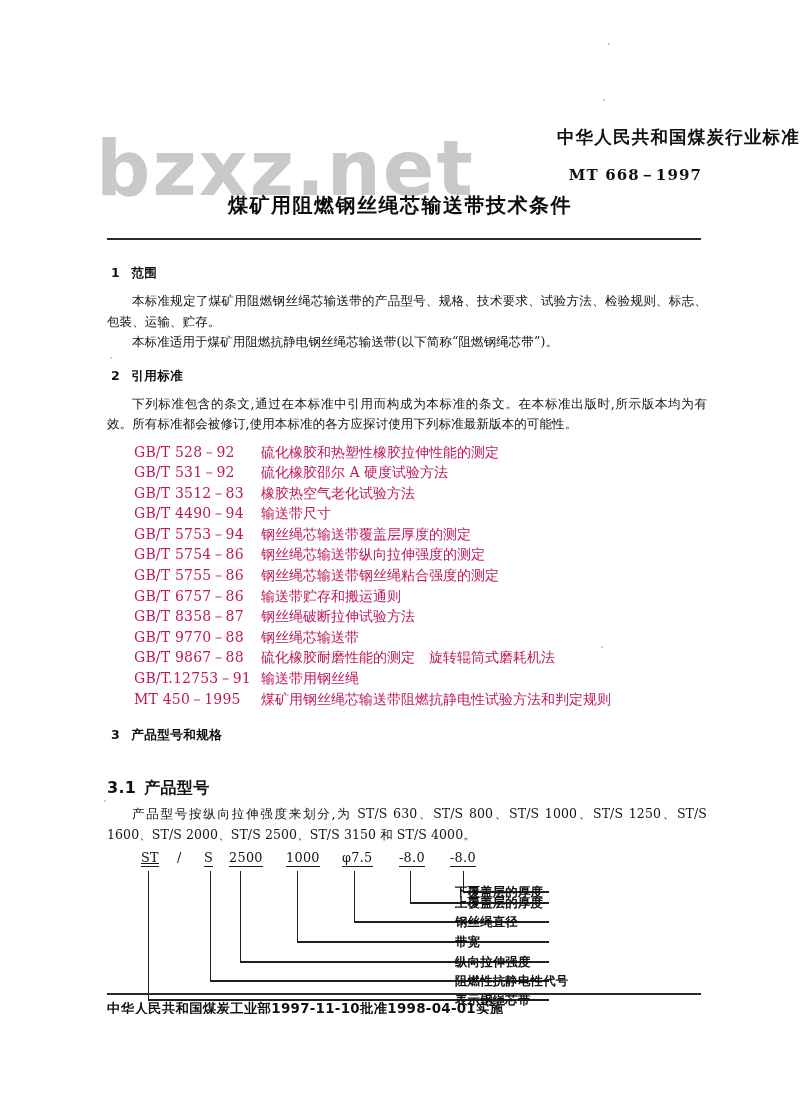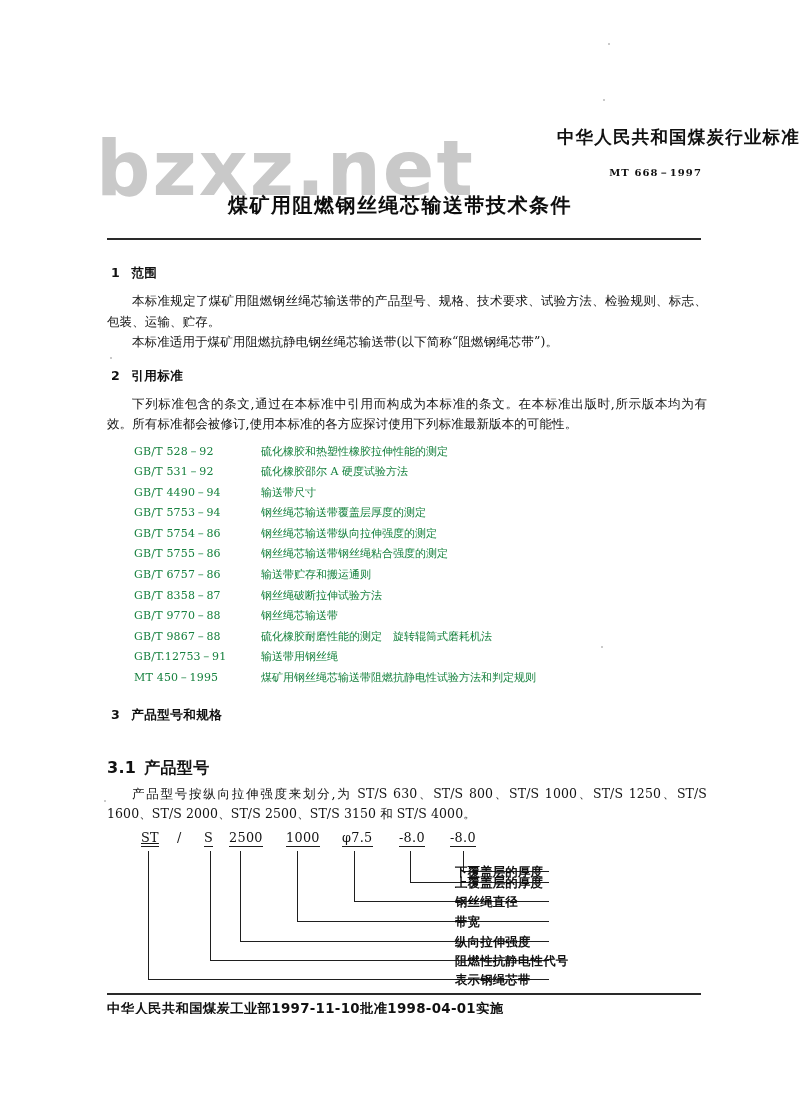--- a/index.html
+++ b/index.html
@@ -53,21 +53,21 @@
     font-size: 17.5px;
     font-weight: bold;
     letter-spacing: 1.2px;
     color: #111;
   }
   .std-code {
     position: absolute;
     right: 98px;
     top: 166px;
     font-family: "DejaVu Serif", "Liberation Serif", serif;
-    font-size: 10px;
+    font-size: 15px;
     font-weight: bold;
     letter-spacing: 1.1px;
     color: #111;
   }
   .doc-title {
     position: absolute;
     left: 0;
     top: 192px;
     width: 800px;
     text-align: center;
@@ -128,23 +128,23 @@
 
   
   .ref-list {
     margin: 7px 0 0 0;
     padding: 0;
     list-style: none;
   }
   .ref-item {
     display: flex;
     font-family: "DejaVu Serif", "Liberation Serif", serif;
-    font-size: 11px;
+    font-size: 14px;
     line-height: 20.6px;
-    color: #15803d;
+    color: #be185d;
     padding-left: 27px;
   }
   .ref-code {
     flex: 0 0 auto;
     min-width: 118px;
     letter-spacing: 0.2px;
     white-space: nowrap;
   }
   .ref-title {
     flex: 1 1 auto;
@@ -281,20 +281,24 @@
     <p class="para indent">下列标准包含的条文,通过在本标准中引用而构成为本标准的条文。在本标准出版时,所示版本均为有效。所有标准都会被修订,使用本标准的各方应探讨使用下列标准最新版本的可能性。</p>
 
     <ul class="ref-list">
       <li class="ref-item">
         <span class="ref-code">GB/T 528－92</span>
         <span class="ref-title">硫化橡胶和热塑性橡胶拉伸性能的测定</span>
       </li>
       <li class="ref-item">
         <span class="ref-code">GB/T 531－92</span>
         <span class="ref-title">硫化橡胶邵尔 A 硬度试验方法</span>
+      </li>
+      <li class="ref-item">
+        <span class="ref-code">GB/T 3512－83</span>
+        <span class="ref-title">橡胶热空气老化试验方法</span>
       </li>
       <li class="ref-item">
         <span class="ref-code">GB/T 4490－94</span>
         <span class="ref-title">输送带尺寸</span>
       </li>
       <li class="ref-item">
         <span class="ref-code">GB/T 5753－94</span>
         <span class="ref-title">钢丝绳芯输送带覆盖层厚度的测定</span>
       </li>
       <li class="ref-item">

